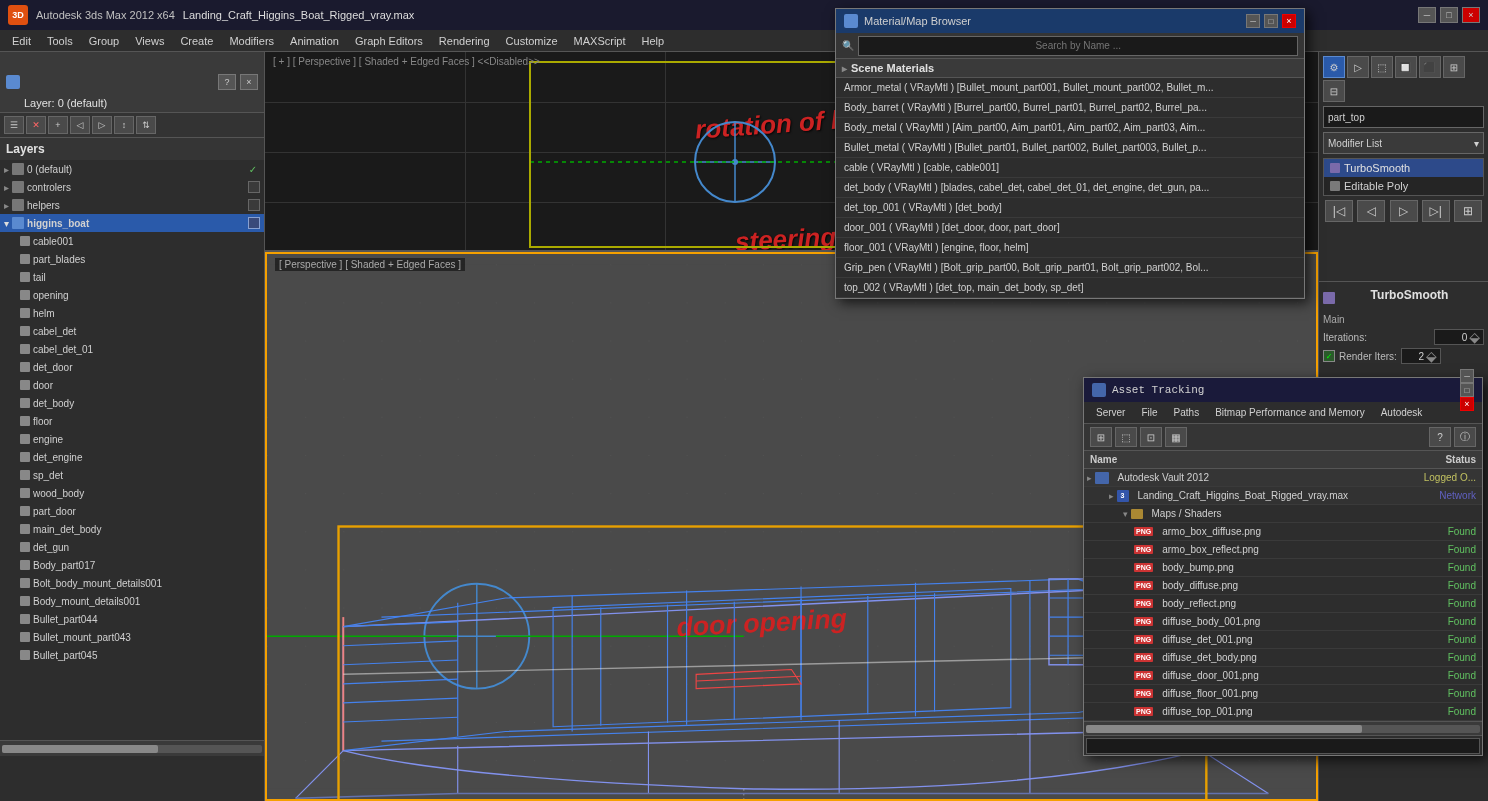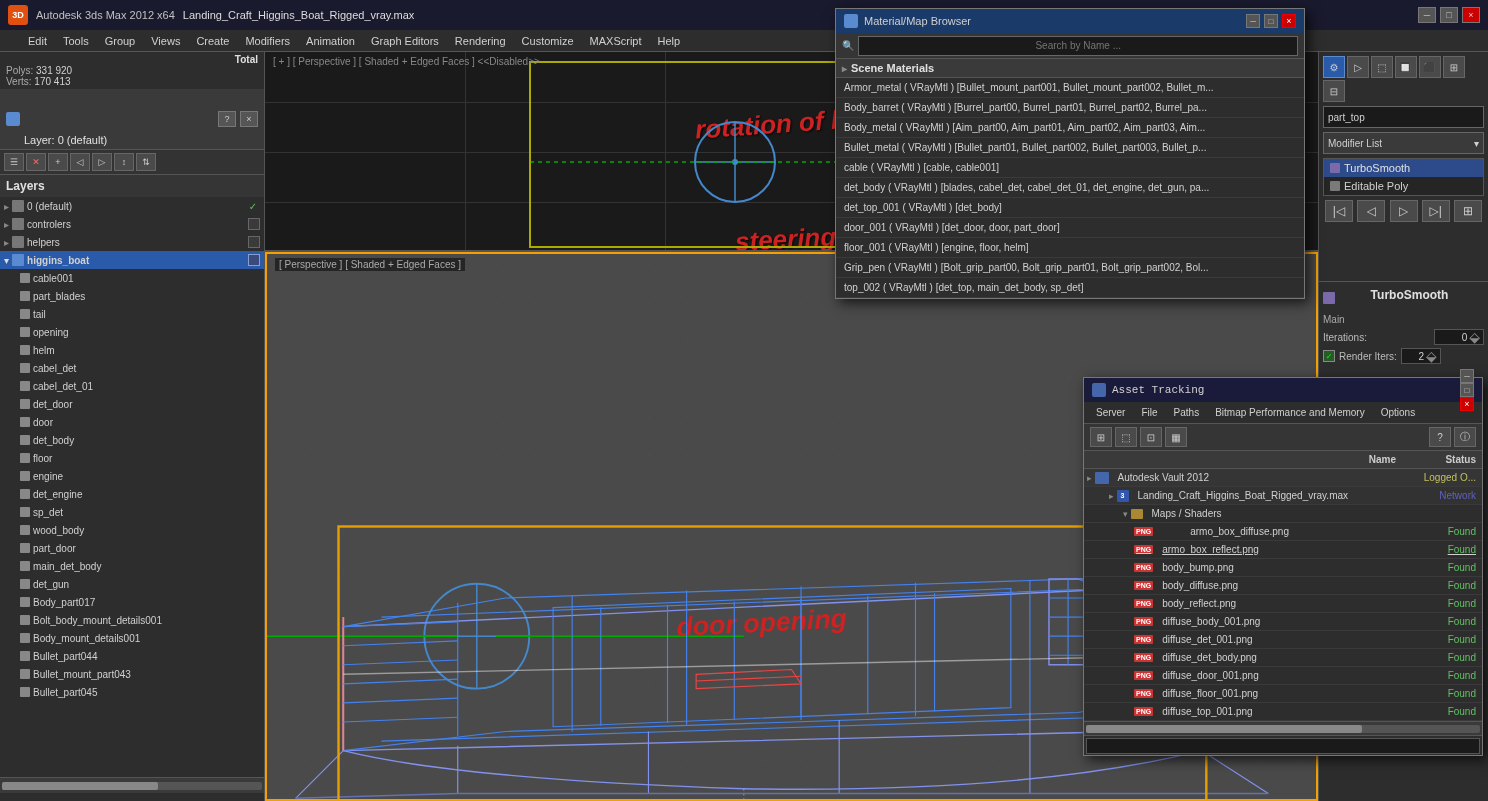--- a/index.html
+++ b/index.html
@@ -4,21 +4,21 @@
   <style>
     * { margin: 0; padding: 0; box-sizing: border-box; }
     body { width: 1488px; height: 801px; overflow: hidden; background: #3a3a3a; font-family: Arial, sans-serif; font-size: 11px; color: #d0d0d0; }
 
     
     #titlebar { height: 30px; background: #1a1a2e; display: flex; align-items: center; justify-content: space-between; padding: 0 8px; color: #c0c0c0; font-size: 11px; }
     #titlebar .win-controls { display: flex; gap: 4px; }
     #titlebar .win-btn { width: 18px; height: 16px; background: #555; border: 1px solid #777; cursor: pointer; font-size: 9px; display: flex; align-items: center; justify-content: center; color: #ccc; }
 
     
-    #menubar { height: 22px; background: #2d2d2d; display: flex; align-items: center; padding: 0 20px; border-bottom: 1px solid #555; }
+    #menubar { height: 22px; background: #2d2d2d; display: flex; align-items: center; padding: 0 4px; border-bottom: 1px solid #555; }
     .menu-item { padding: 2px 8px; cursor: pointer; font-size: 11px; color: #d0d0d0; }
 
     
     #main { display: flex; height: calc(801px - 52px); }
 
     
     #left-panel { width: 265px; background: #2d2d2d; border-right: 1px solid #555; display: flex; flex-direction: column; flex-shrink: 0; }
     #layer-header { background: #3a3a3a; border-bottom: 1px solid #555; padding: 3px 6px; display: flex; align-items: center; justify-content: space-between; }
     #layer-toolbar { display: flex; gap: 2px; padding: 3px 4px; background: #333; border-bottom: 1px solid #555; flex-wrap: wrap; }
     .layer-tool-btn { width: 20px; height: 18px; background: #4a4a4a; border: 1px solid #666; cursor: pointer; display: flex; align-items: center; justify-content: center; font-size: 9px; color: #ccc; }
@@ -84,21 +84,21 @@
     .mat-item.selected { background: #1a3a6a; color: #ffffff; }
 
     
     #asset-tracking { position: absolute; top: 375px; left: 1080px; width: 400px; background: #2d2d2d; border: 1px solid #777; box-shadow: 4px 4px 12px rgba(0,0,0,0.7); z-index: 100; }
     #at-titlebar { height: 24px; background: #1a1a3a; display: flex; align-items: center; justify-content: space-between; padding: 0 8px; color: #d0d0d0; font-size: 11px; }
     #at-menubar { height: 22px; background: #2d2d2d; display: flex; align-items: center; padding: 0 4px; border-bottom: 1px solid #555; }
     .at-menu-item { padding: 2px 8px; cursor: pointer; font-size: 10px; color: #d0d0d0; }
     #at-toolbar { display: flex; gap: 3px; padding: 3px 6px; background: #353535; border-bottom: 1px solid #555; align-items: center; }
     .at-tool-btn { width: 22px; height: 20px; background: #4a4a4a; border: 1px solid #666; cursor: pointer; display: flex; align-items: center; justify-content: center; font-size: 10px; color: #ccc; }
     #at-header { display: flex; background: #3a3a3a; border-bottom: 1px solid #555; font-size: 10px; font-weight: bold; color: #ccc; }
-    .at-col-name { flex: 1; padding: 3px 6px; text-align: right; }
+    .at-col-name { flex: 1; padding: 3px 6px; }
     .at-col-status { width: 80px; padding: 3px 6px; text-align: right; }
     #at-list { max-height: 280px; overflow-y: auto; }
     .at-item { display: flex; align-items: center; font-size: 10px; color: #d0d0d0; border-bottom: 1px solid #3a3a3a; cursor: pointer; }
     .at-item-name { flex: 1; padding: 3px 6px; overflow: hidden; text-overflow: ellipsis; white-space: nowrap; }
     .at-item-status { width: 80px; padding: 3px 6px; text-align: right; }
     .at-group { background: #353535; }
     .at-subgroup { padding-left: 14px; background: #323232; }
     .at-file { padding-left: 28px; }
     #at-scrollbar { height: 14px; background: #3a3a3a; border-top: 1px solid #555; }
     #at-footer { height: 20px; background: #2d2d2d; border-top: 1px solid #555; }
@@ -149,33 +149,20 @@
   <div class="menu-item">Rendering</div>
   <div class="menu-item">Customize</div>
   <div class="menu-item">MAXScript</div>
   <div class="menu-item">Help</div>
 </div>
 
 <div id="main">
 
   <div id="left-panel">
 
-    <div id="stats-bar">
-      <div style="text-align:right;">
-        <span style="color:#e0e0e0;font-weight:bold;">Total</span>
-      </div>
-      <div>
-        <span>Polys:</span>
-        <span style="color:#d0d0d0;">331 920</span>
-      </div>
-      <div>
-        <span>Verts:</span>
-        <span style="color:#d0d0d0;">170 413</span>
-      </div>
-    </div>
 
     <div id="layer-header">
       <div style="display:flex;align-items:center;gap:4px;">
         <div style="width:14px;height:14px;background:#5a8ad0;border-radius:2px;"></div>
         <span style="font-size:11px;color:#e0e0e0;margin-top:42px;">Layer: 0 (default)</span>
       </div>
       <div style="display:flex;gap:4px;">
         <div style="width:18px;height:16px;background:#555;border:1px solid #777;cursor:pointer;display:flex;align-items:center;justify-content:center;font-size:9px;color:#ccc;">?</div>
         <div style="width:18px;height:16px;background:#555;border:1px solid #777;cursor:pointer;display:flex;align-items:center;justify-content:center;font-size:9px;color:#ccc;">×</div>
       </div>
@@ -570,21 +557,21 @@
       <div style="width:14px;height:14px;background:#555;border:1px solid #777;cursor:pointer;display:flex;align-items:center;justify-content:center;font-size:8px;color:#ccc;">─</div>
       <div style="width:14px;height:14px;background:#555;border:1px solid #777;cursor:pointer;display:flex;align-items:center;justify-content:center;font-size:8px;color:#ccc;">□</div>
       <div style="width:14px;height:14px;background:#c00;border:1px solid #e00;cursor:pointer;display:flex;align-items:center;justify-content:center;font-size:9px;color:#fff;">×</div>
     </div>
   </div>
   <div id="at-menubar">
     <div class="at-menu-item">Server</div>
     <div class="at-menu-item">File</div>
     <div class="at-menu-item">Paths</div>
     <div class="at-menu-item">Bitmap Performance and Memory</div>
-    <div class="at-menu-item">Options</div>
+    <div class="at-menu-item">Autodesk</div>
   </div>
   <div id="at-toolbar">
     <div class="at-tool-btn">⊞</div>
     <div class="at-tool-btn">⬚</div>
     <div class="at-tool-btn">⊡</div>
     <div class="at-tool-btn">▦</div>
     <div style="flex:1;"></div>
     <div class="at-tool-btn">?</div>
     <div class="at-tool-btn">ⓘ</div>
   </div>
@@ -608,26 +595,26 @@
       <div class="at-item-status status-network">Network</div>
     </div>
 
     <div class="at-item" style="padding-left:36px;">
       <span style="font-size:9px;margin:0 3px;color:#888;">▾</span>
       <div style="width:12px;height:10px;background:#aa8833;border-radius:1px;margin-right:3px;flex-shrink:0;"></div>
       <div class="at-item-name">Maps / Shaders</div>
       <div class="at-item-status"></div>
     </div>
 
-    <div class="at-item at-file" style="padding-left:50px;gap:28px;">
+    <div class="at-item at-file" style="padding-left:50px;">
       <span class="png-icon">PNG</span>
       <div class="at-item-name">armo_box_diffuse.png</div>
       <div class="at-item-status status-found">Found</div>
     </div>
-    <div class="at-item at-file" style="padding-left:50px;text-decoration:underline;">
+    <div class="at-item at-file" style="padding-left:50px;">
       <span class="png-icon">PNG</span>
       <div class="at-item-name">armo_box_reflect.png</div>
       <div class="at-item-status status-found">Found</div>
     </div>
     <div class="at-item at-file" style="padding-left:50px;">
       <span class="png-icon">PNG</span>
       <div class="at-item-name">body_bump.png</div>
       <div class="at-item-status status-found">Found</div>
     </div>
     <div class="at-item at-file" style="padding-left:50px;">

